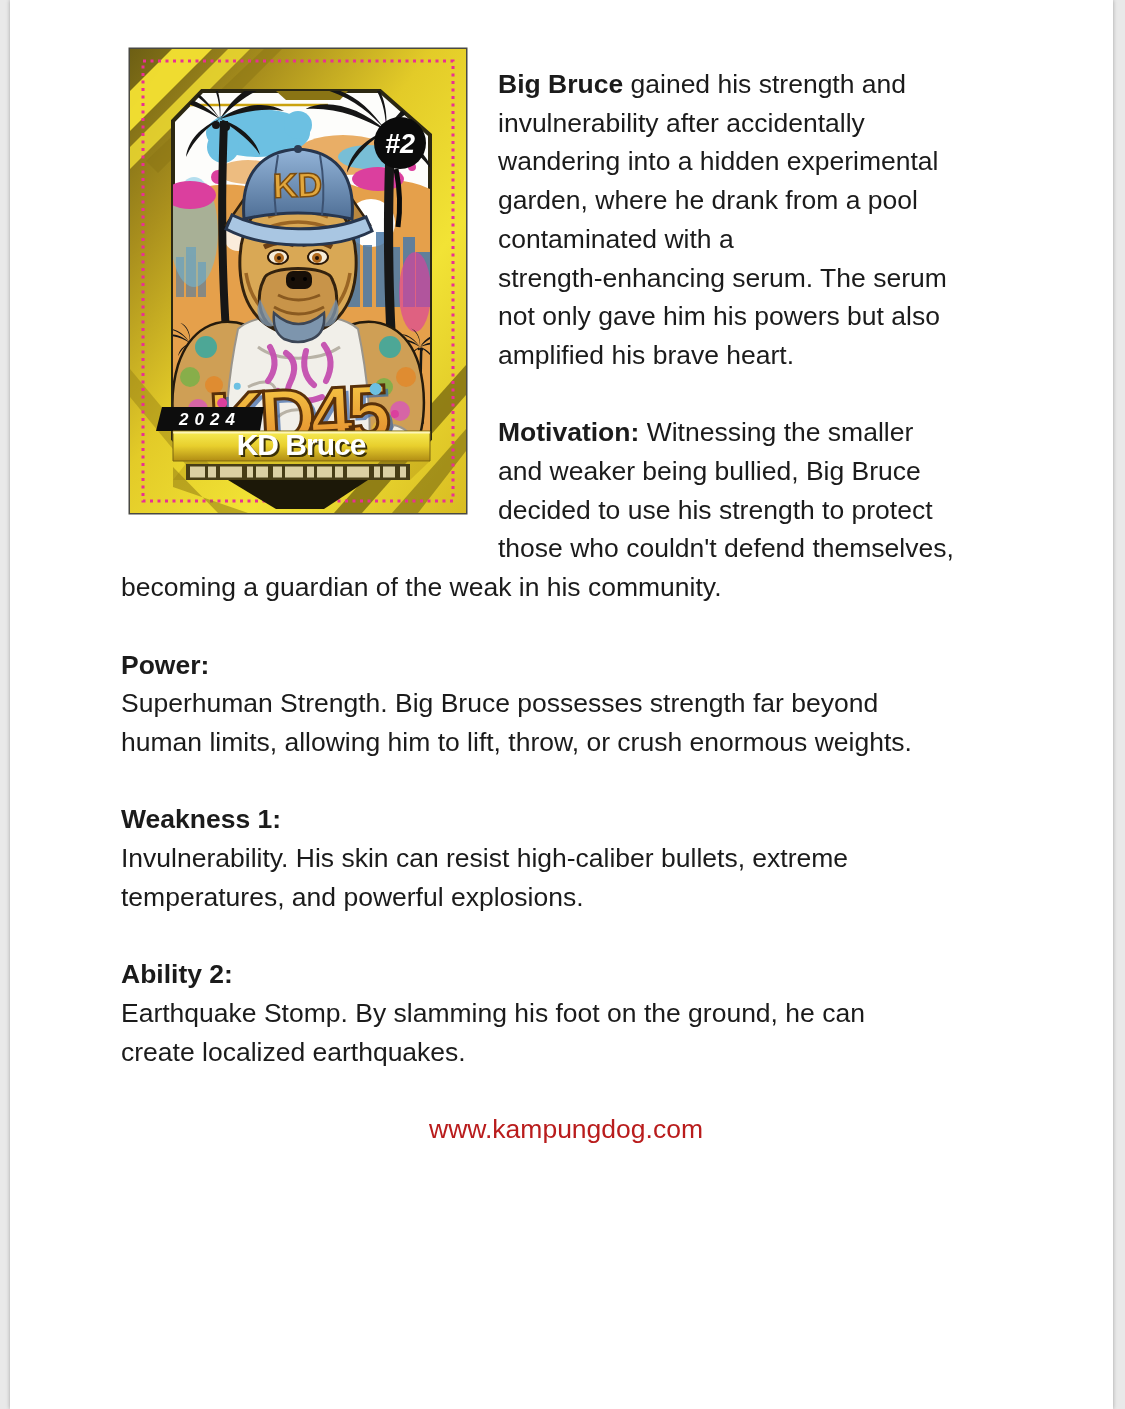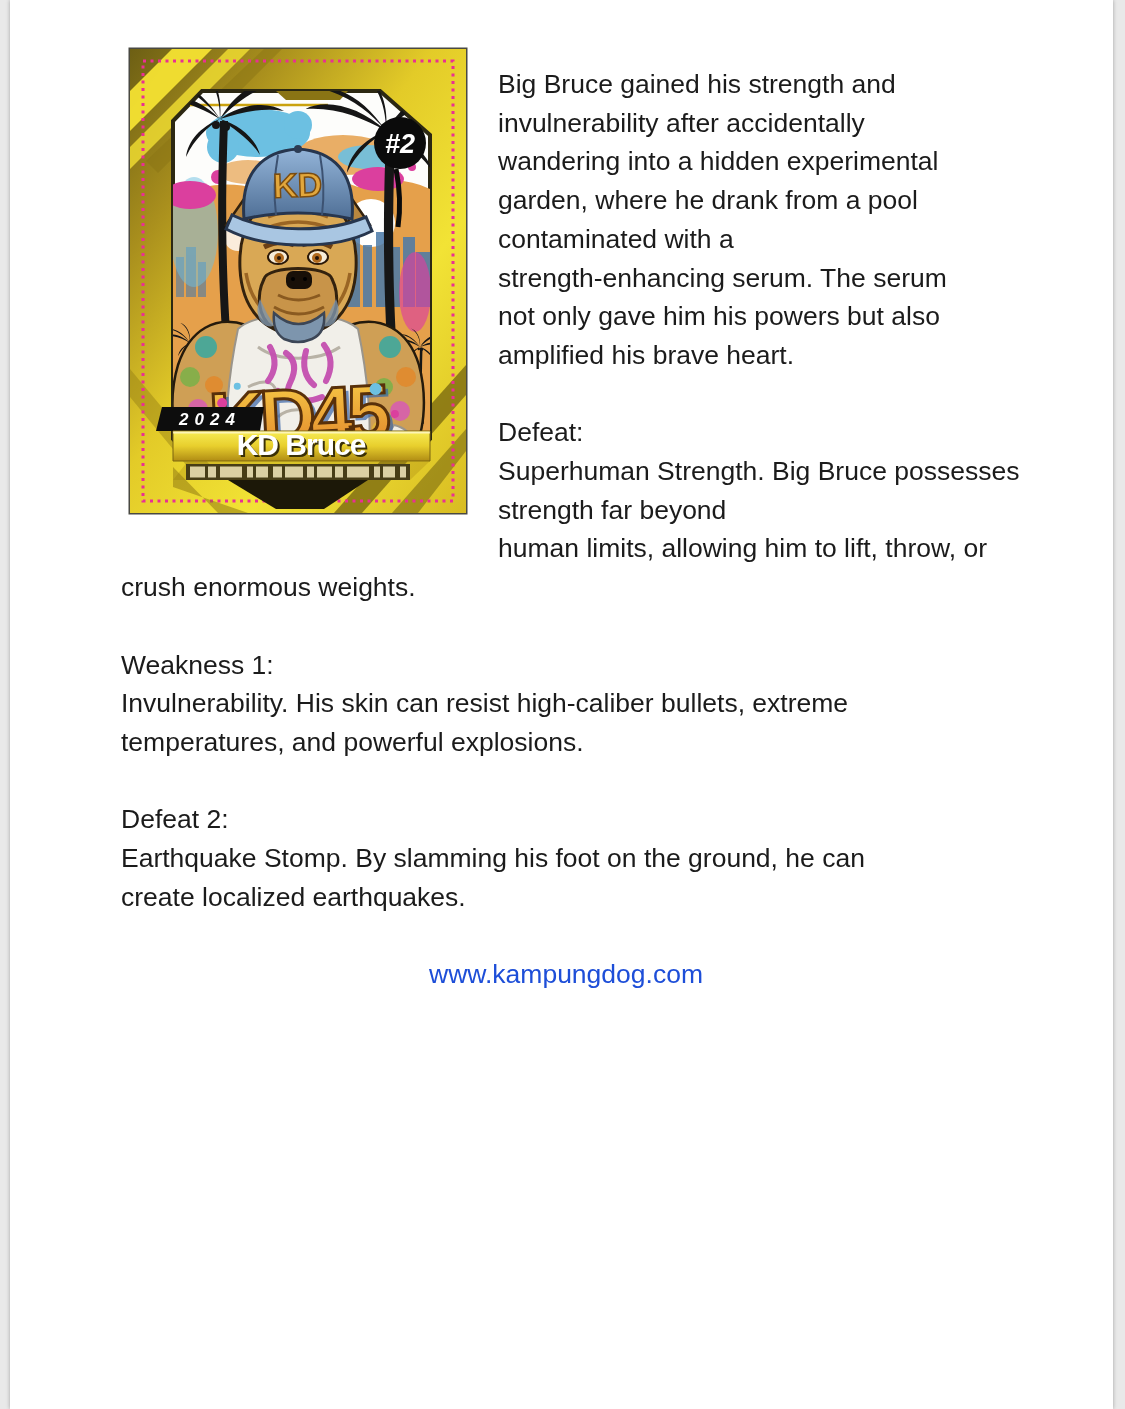--- a/index.html
+++ b/index.html
@@ -12,30 +12,30 @@
     position:absolute;left:10px;top:0;width:1103px;height:1409px;
     background:#ffffff;box-shadow:0 0 4px rgba(0,0,0,.30);
     overflow:hidden;
   }
   .content{
     padding:65px 0 0 111px;width:906px;
     font-size:26.5px;line-height:38.7px;color:#1b1b1b;
   }
   .content p{margin:0 0 38.7px 0;}
   .lines{white-space:pre-line;}
-  b{font-weight:normal;text-align:center;}
+  b{font-weight:bold;text-align:center;}
   figure.card{
     float:left;width:340px;height:468px;
     margin:-18px 30px 30px 7px;padding:0;
   }
   figure.card svg{display:block;width:340px;height:468px;}
   .footer{
     width:910px;margin:12px 0 0 -10px;text-align:center;
   }
-  .footer span{color:#1d4ed8;}
+  .footer span{color:#b91c1c;}
 </style>
 </head>
 <body>
 
 <div class="page">
   <div class="content">
 
     <figure class="card">
       <svg viewBox="0 0 340 468" xmlns="http://www.w3.org/2000/svg">
         <defs>
@@ -259,31 +259,36 @@
 
     <p><b>Big Bruce</b><span class="lines"> gained his strength and
 invulnerability after accidentally
 wandering into a hidden experimental
 garden, where he drank from a pool
 contaminated with a
 strength-enhancing serum. The serum
 not only gave him his powers but also
 amplified his brave heart.</span></p>
 
-
-
-    <p><b>Defeat:</b><span class="lines">
+    <p><b>Motivation:</b><span class="lines"> Witnessing the smaller
+and weaker being bullied, Big Bruce
+decided to use his strength to protect
+those who couldn't defend themselves,
+becoming a guardian of the weak in his community.</span></p>
+
+
+    <p><b>Power:</b><span class="lines">
 Superhuman Strength. Big Bruce possesses strength far beyond
 human limits, allowing him to lift, throw, or crush enormous weights.</span></p>
 
     <p><b>Weakness 1:</b><span class="lines">
 Invulnerability. His skin can resist high-caliber bullets, extreme
 temperatures, and powerful explosions.</span></p>
 
-    <p><b>Defeat 2:</b><span class="lines">
+    <p><b>Ability 2:</b><span class="lines">
 Earthquake Stomp. By slamming his foot on the ground, he can
 create localized earthquakes.</span></p>
 
     <div class="footer">
       <span>www.kampungdog.com</span>
     </div>
 
   </div>
 </div>
 

